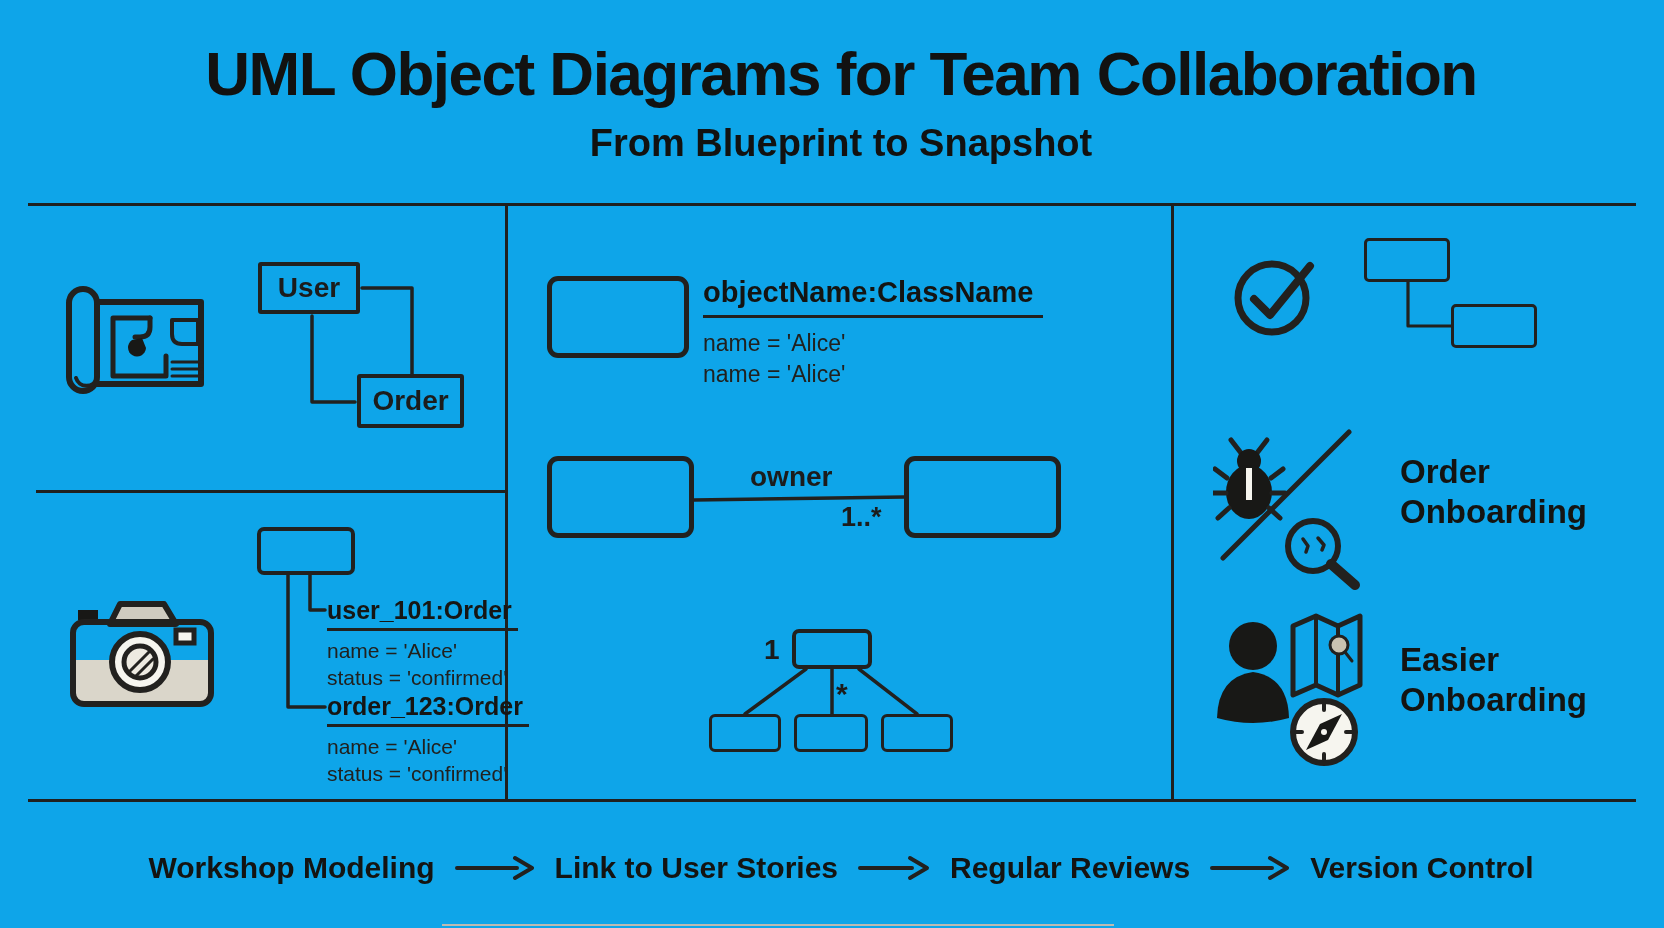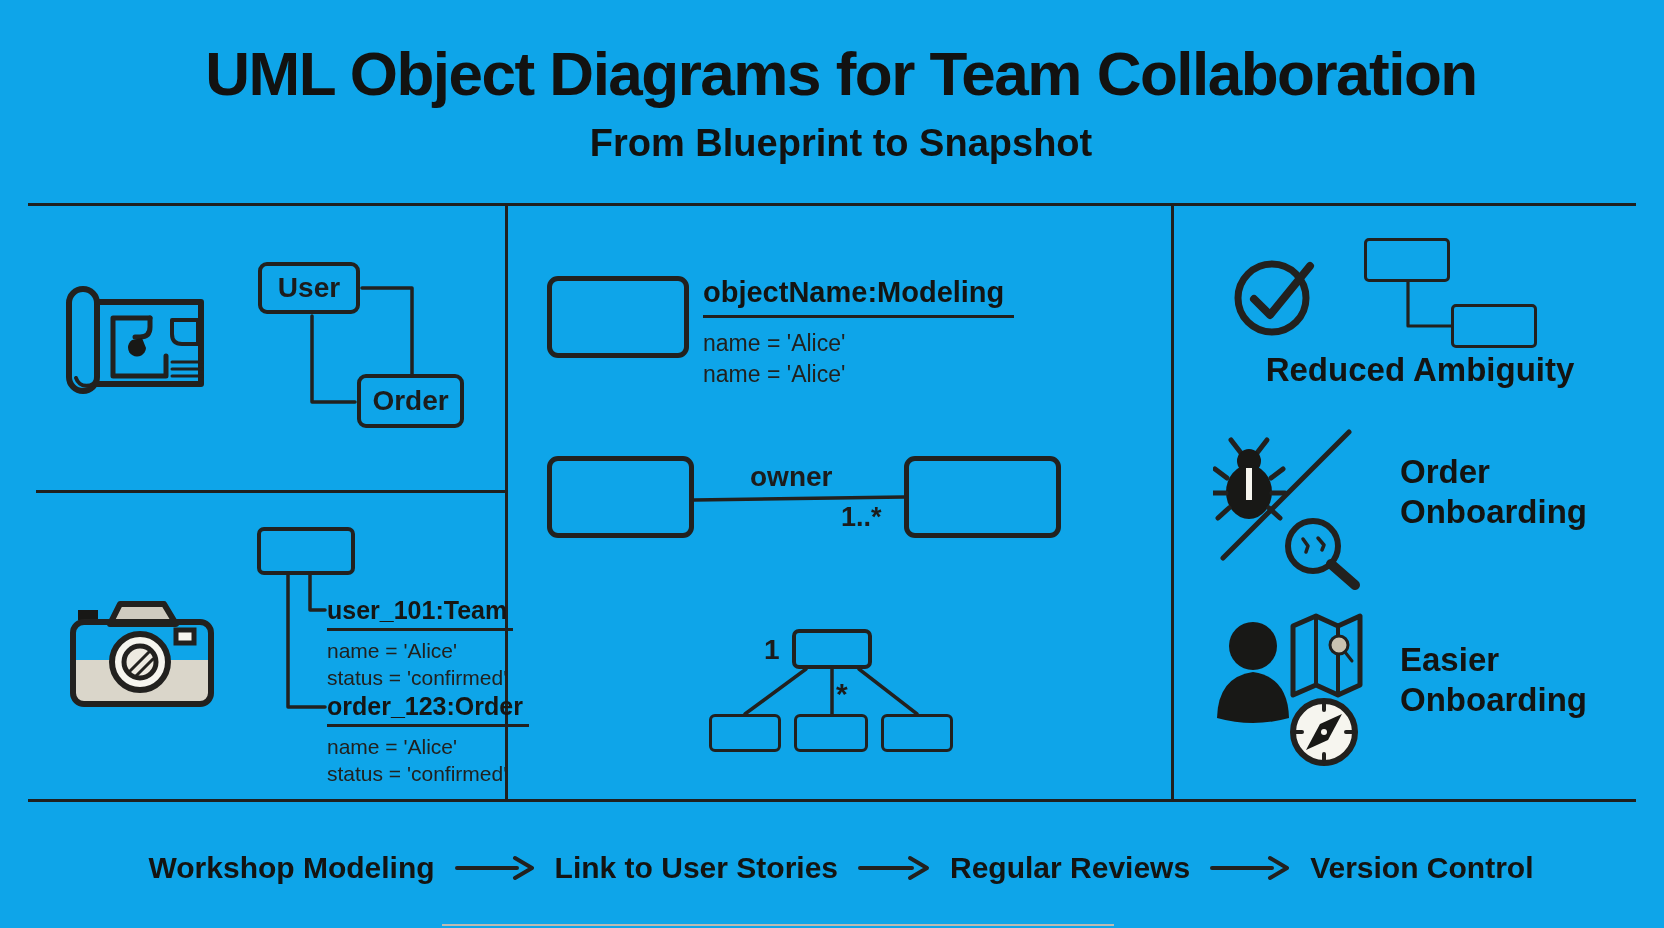--- a/index.html
+++ b/index.html
@@ -17,21 +17,21 @@
   .title{
     position:absolute;left:0;right:0;top:38px;text-align:center;
     font-size:62px;font-weight:800;letter-spacing:-1.5px;color:#121211;
   }
   .subtitle{
     position:absolute;left:0;right:0;top:122px;text-align:center;
     font-size:38px;font-weight:700;color:#121211;
   }
   
   .sbox{
-    position:absolute;border:4px solid #22211f;border-radius:9px;
+    position:absolute;border:4px solid #22211f;border-radius:3px;
     display:flex;align-items:center;justify-content:center;
     font-weight:700;background:transparent;box-sizing:border-box;
   }
   .sbox.thick{border-width:5px;border-radius:11px;}
   .sbox.thin{border-width:3.5px;border-radius:6px;}
   
   .obj-head{
     font-size:25px;font-weight:700;color:#161614;
     border-bottom:3px solid #22211f;display:inline-block;padding:0 6px 3px 0;
   }
@@ -104,37 +104,37 @@
     <rect x="108" y="38" width="18" height="13" fill="#f6f5ef" stroke="#22211f" stroke-width="5"></rect>
   </svg>
 
   <div class="sbox" style="left:257px;top:527px;width:98px;height:48px;border-radius:7px;"></div>
   <svg class="abs" style="left:257px;top:575px;" width="80" height="140" viewBox="0 0 80 140">
     <path class="ink" d="M31,0 V132 H68" stroke-width="3.5"></path>
     <path class="ink" d="M53,0 V35 H68" stroke-width="3.5"></path>
   </svg>
 
   <div class="abs" style="left:327px;top:596px;">
-    <div class="obj-head">user_101:Team</div>
+    <div class="obj-head">user_101:Order</div>
     <div class="obj-attrs">
       <div>name = 'Alice'</div>
       <div>status = 'confirmed'</div>
     </div>
   </div>
   <div class="abs" style="left:327px;top:692px;">
     <div class="obj-head">order_123:Order</div>
     <div class="obj-attrs">
       <div>name = 'Alice'</div>
       <div>status = 'confirmed'</div>
     </div>
   </div>
 
   <div class="sbox thick" style="left:547px;top:276px;width:142px;height:82px;"></div>
   <div class="abs" style="left:703px;top:276px;">
-    <div class="note-head">objectName:Modeling</div>
+    <div class="note-head">objectName:ClassName</div>
     <div class="note-attrs" style="margin-top:10px;">
       <div>name = 'Alice'</div>
       <div>name = 'Alice'</div>
     </div>
   </div>
 
   <div class="sbox thick" style="left:547px;top:456px;width:147px;height:82px;"></div>
   <div class="sbox thick" style="left:904px;top:456px;width:157px;height:82px;"></div>
   <svg class="abs" style="left:694px;top:456px;" width="210" height="90" viewBox="0 0 210 90">
     <path class="ink" d="M0,44 L210,41" stroke-width="3.5"></path>
@@ -156,23 +156,20 @@
 
   <svg class="abs" style="left:1230px;top:252px;" width="96" height="86" viewBox="0 0 96 86">
     <circle class="ink" cx="42" cy="46" r="34" stroke-width="7"></circle>
     <path class="ink" d="M24,47 L40,63 L80,14" stroke-width="8"></path>
   </svg>
   <div class="sbox thin" style="left:1364px;top:238px;width:86px;height:44px;border-radius:5px;"></div>
   <div class="sbox thin" style="left:1451px;top:304px;width:86px;height:44px;border-radius:5px;"></div>
   <svg class="abs" style="left:1400px;top:282px;" width="60" height="50" viewBox="0 0 60 50">
     <path class="ink" d="M8,0 V44 H51" stroke-width="3.2"></path>
   </svg>
-  <div class="benefit-center" style="top:350px;">
-    <span class="benefit-label">Reduced Ambiguity</span>
-  </div>
 
   <svg class="abs" style="left:1213px;top:426px;" width="152" height="164" viewBox="0 0 152 164">
     <path class="ink" d="M136,6 L10,132" stroke-width="5"></path>
     <g>
       <path class="ink" d="M28,27 L18,14 M44,27 L54,14" stroke-width="5"></path>
       <circle class="fill-ink" cx="36" cy="35" r="12"></circle>
       <ellipse class="fill-ink" cx="36" cy="66" rx="23" ry="27"></ellipse>
       <path d="M36,42 V74" stroke="#f6f5ef" stroke-width="6" fill="none"></path>
       <path class="ink" d="M14,52 L2,43 M13,67 L0,67 M16,82 L5,92 M58,52 L70,43 M59,67 L72,67 M56,82 L67,92" stroke-width="5"></path>
     </g>

